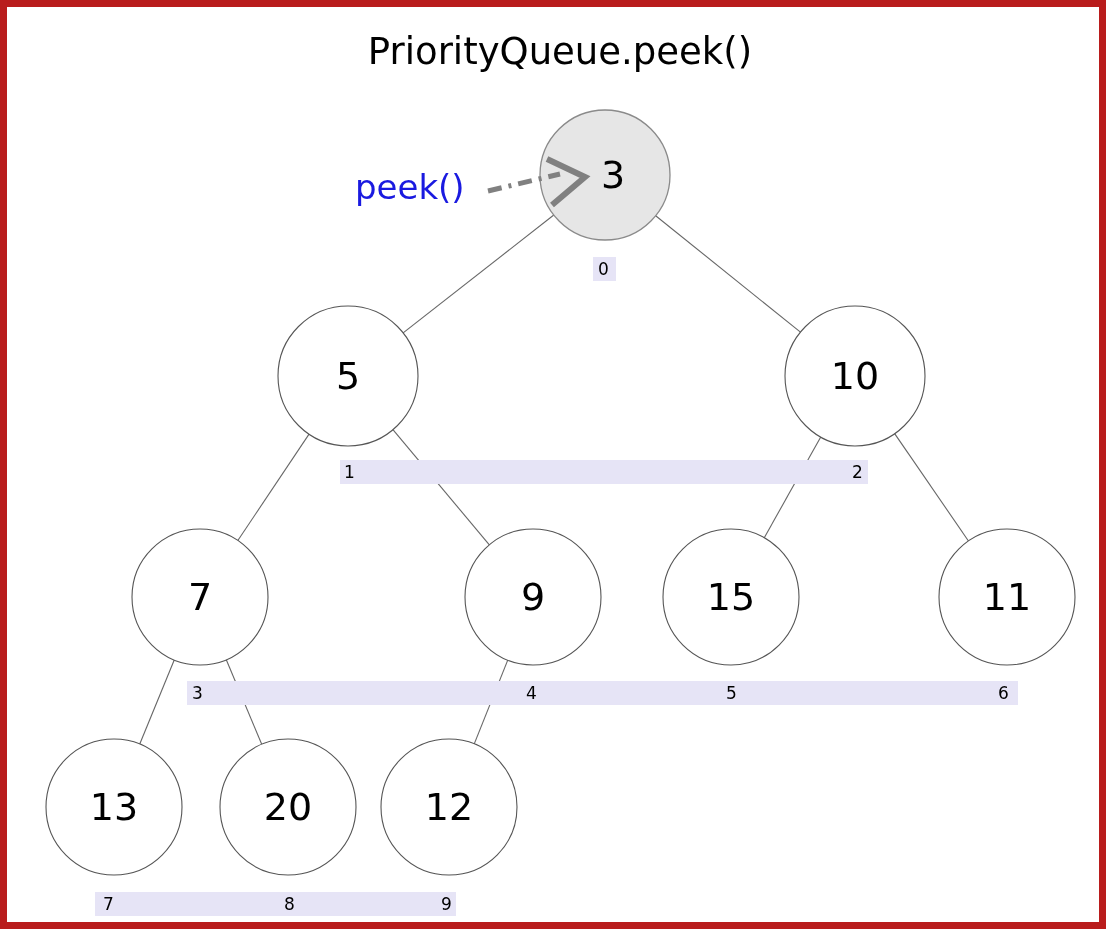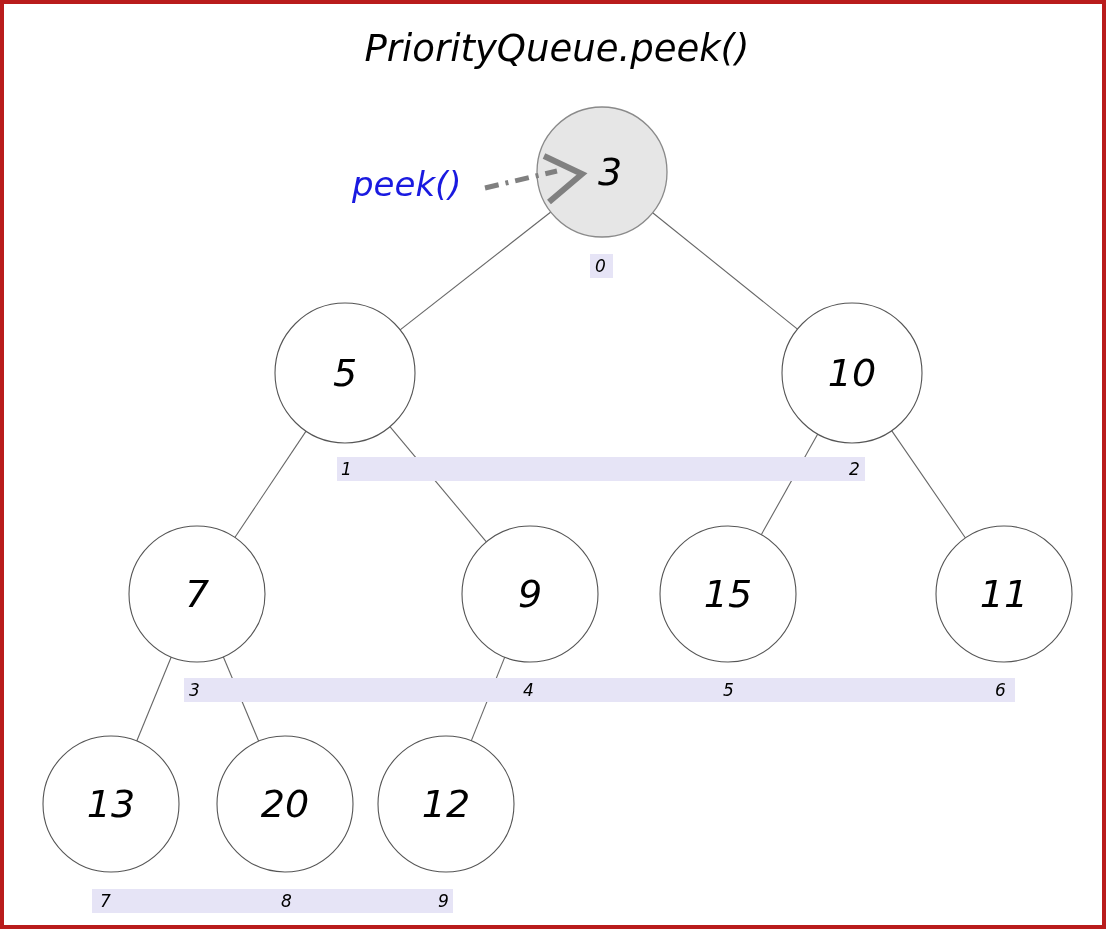--- a/index.html
+++ b/index.html
@@ -8,24 +8,23 @@
     background: #ffffff;
   }
   body {
     font-family: "DejaVu Sans", "Liberation Sans", sans-serif;
   }
   #canvas {
     position: relative;
     width: 1106px;
     height: 929px;
     background: #ffffff;
-    border: 4px solid #b91c1c;
+    border: 7px solid #b91c1c;
     box-sizing: border-box;
     overflow: hidden;
-    font-style: italic;
   }
   #diagram-svg {
     position: absolute;
     left: 0;
     top: 0;
     width: 1106px;
     height: 929px;
   }
   .title-text {
     font-family: "DejaVu Sans", "Liberation Sans", sans-serif;

